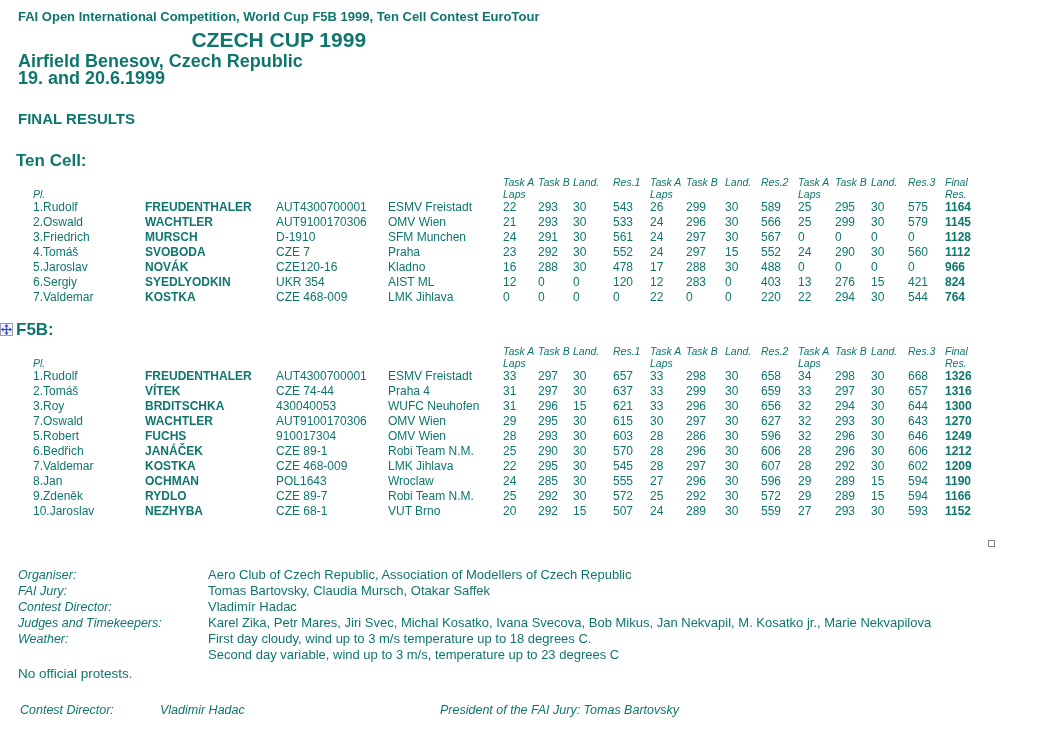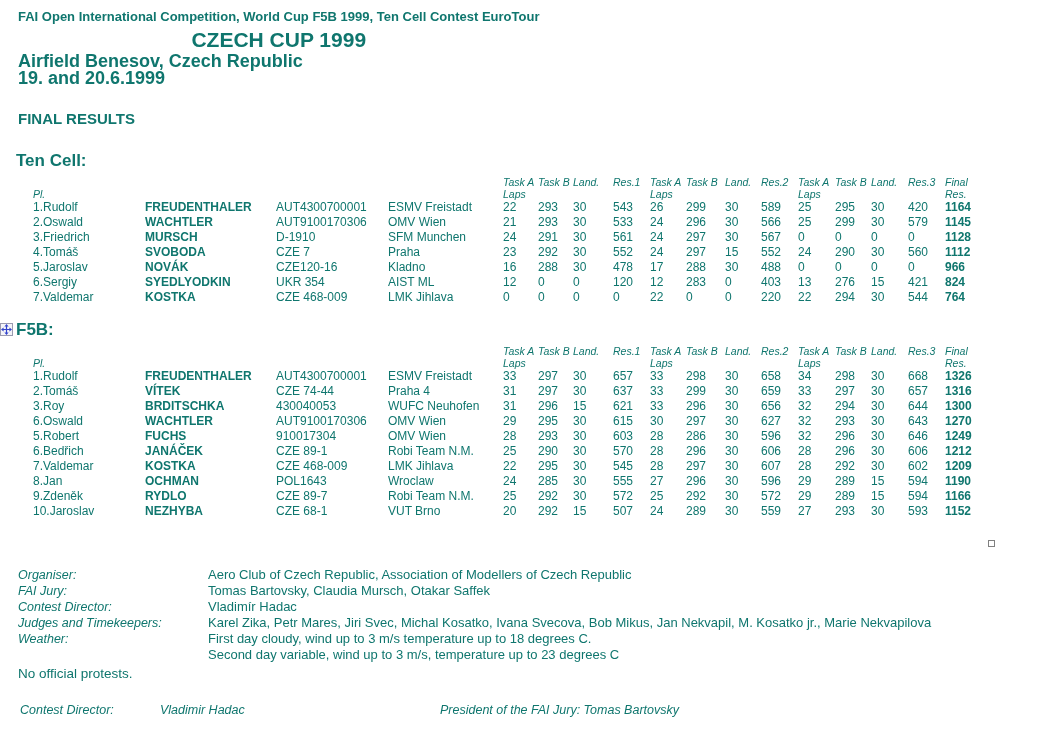--- a/index.html
+++ b/index.html
@@ -139,21 +139,21 @@
             <td class="col-b1">293</td>
             <td class="col-l1">30</td>
             <td class="col-r1">543</td>
             <td class="col-a2">26</td>
             <td class="col-b2">299</td>
             <td class="col-l2">30</td>
             <td class="col-r2">589</td>
             <td class="col-a3">25</td>
             <td class="col-b3">295</td>
             <td class="col-l3">30</td>
-            <td class="col-r3">420</td>
+            <td class="col-r3">575</td>
             <td class="col-fin">1164</td>
           </tr>
           <tr>
             <td class="col-pl">2.Oswald</td>
             <td class="col-surname">WACHTLER</td>
             <td class="col-license">AUT9100170306</td>
             <td class="col-club">OMV Wien</td>
             <td class="col-a1">21</td>
             <td class="col-b1">293</td>
             <td class="col-l1">30</td>
@@ -388,21 +388,21 @@
             <td class="col-b2">296</td>
             <td class="col-l2">30</td>
             <td class="col-r2">656</td>
             <td class="col-a3">32</td>
             <td class="col-b3">294</td>
             <td class="col-l3">30</td>
             <td class="col-r3">644</td>
             <td class="col-fin">1300</td>
           </tr>
           <tr>
-            <td class="col-pl">6.Oswald</td>
+            <td class="col-pl">7.Oswald</td>
             <td class="col-surname">WACHTLER</td>
             <td class="col-license">AUT9100170306</td>
             <td class="col-club">OMV Wien</td>
             <td class="col-a1">29</td>
             <td class="col-b1">295</td>
             <td class="col-l1">30</td>
             <td class="col-r1">615</td>
             <td class="col-a2">30</td>
             <td class="col-b2">297</td>
             <td class="col-l2">30</td>

